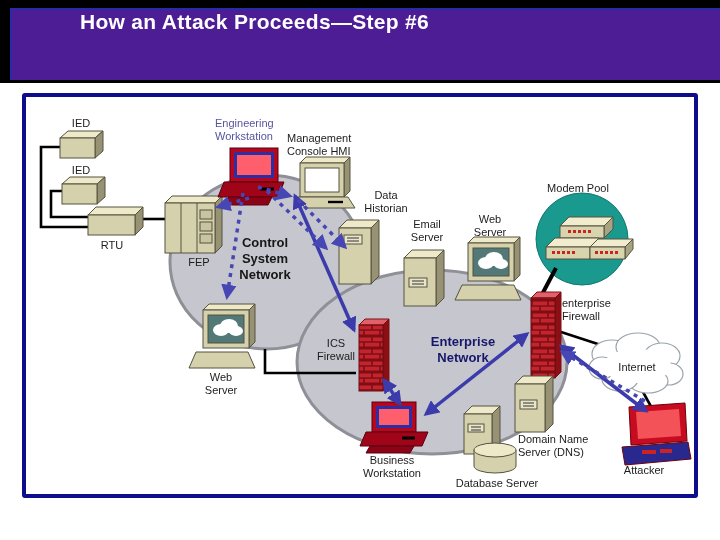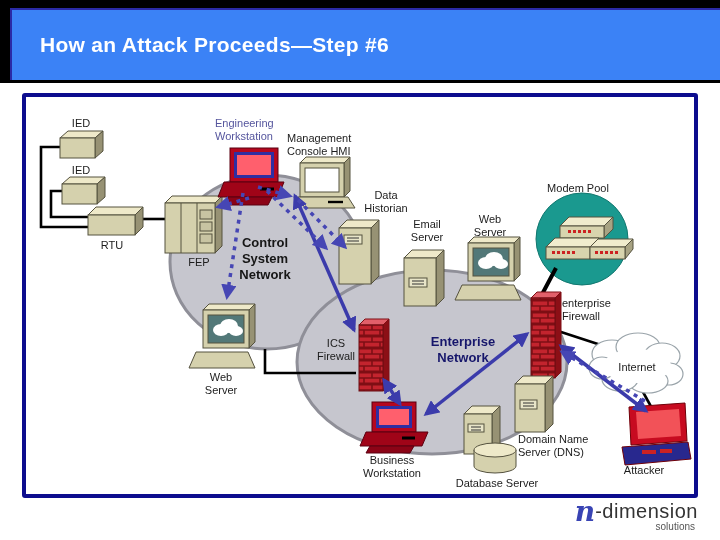--- a/index.html
+++ b/index.html
@@ -1,21 +1,21 @@
 <!DOCTYPE html>
 <html><head>
 <meta charset="utf-8">
 <style>
   html,body{margin:0;padding:0;background:#ffffff;}
   .stage{position:relative;width:720px;height:540px;background:#ffffff;overflow:hidden;
          font-family:"Liberation Sans",sans-serif;}
   .top-black{position:absolute;left:0;top:0;width:720px;height:83px;background:#000000;}
-  .banner{position:absolute;left:10px;top:8px;width:710px;height:72px;background:#3b82f6;
+  .banner{position:absolute;left:10px;top:8px;width:710px;height:72px;background:#4c1d95;
           border-top:2px solid #2a2aa6;border-left:2px solid #2a2aa6;box-sizing:border-box;
-          display:flex;align-items:center;}
+          display:flex;align-items:flex-start;padding-left:40px;}
   .banner span{color:#ffffff;font-weight:bold;font-size:21px;letter-spacing:0.3px;padding-left:28px;}
   .content-frame{position:absolute;left:22px;top:93px;width:676px;height:405px;
                  border:4px solid #0d0d8e;border-radius:3px;box-sizing:border-box;background:#ffffff;}
   .diagram{position:absolute;left:0;top:0;width:720px;height:540px;}
   .lbl{font-family:"Liberation Sans",sans-serif;font-size:11px;fill:#1c1c1c;}
   .mid{text-anchor:middle;}
   .bold{font-weight:bold;font-size:13px;fill:#161616;}
   .purple{fill:#55559d;}
   .navy{fill:#16166b;font-weight:bold;font-size:13px;}
   .logo{position:absolute;left:560px;top:498px;width:138px;text-align:right;line-height:1;}
@@ -287,19 +287,13 @@
     <text class="lbl mid" x="221" y="381">Web</text>
     <text class="lbl mid" x="221" y="394">Server</text>
     <text class="lbl mid" x="392" y="464">Business</text>
     <text class="lbl mid" x="392" y="477">Workstation</text>
     <text class="lbl" x="518" y="443">Domain Name</text>
     <text class="lbl" x="518" y="456">Server (DNS)</text>
     <text class="lbl mid" x="497" y="487">Database Server</text>
     <text class="lbl mid" x="644" y="474">Attacker</text>
   </svg>
 
-  <div class="logo">
-    <span>
-      <span class="logo-n">n</span><span class="logo-word">-dimension</span>
-    </span>
-    <span class="logo-sub">solutions</span>
-  </div>
 </div>
 
 </body></html>

